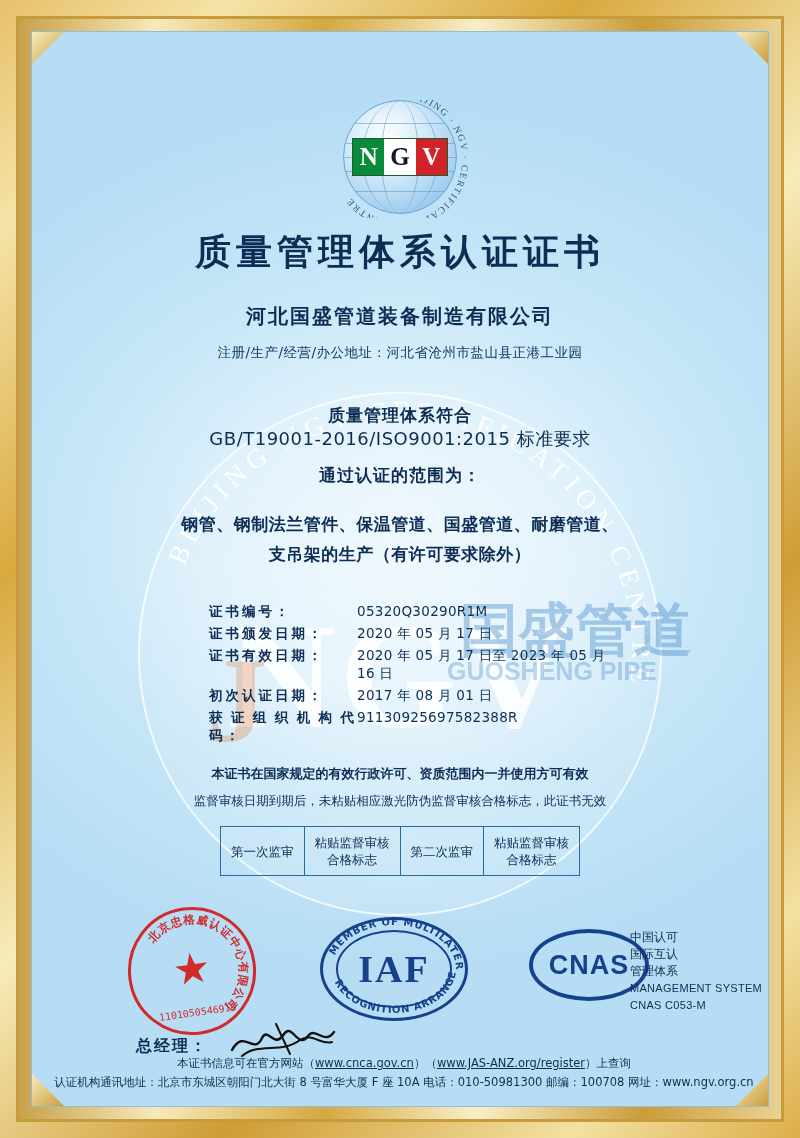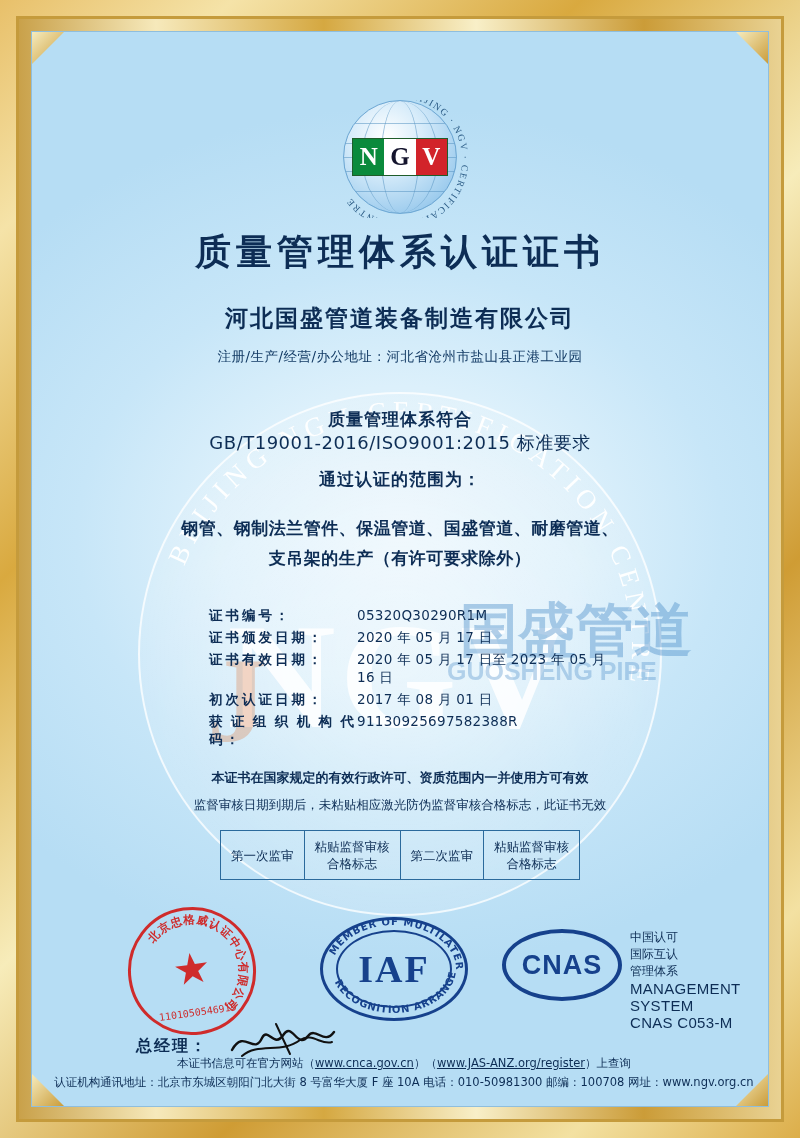--- a/index.html
+++ b/index.html
@@ -221,21 +221,21 @@
     font-weight: bold;
     font-size: 36px;
     letter-spacing: 5px;
     color: #0d2d55;
     margin: 0;
   }
   .company {
     margin-top: 26px;
     font-family: "DejaVu Sans", sans-serif;
     font-weight: bold;
-    font-size: 23px;
+    font-size: 20px;
     letter-spacing: 2px;
     color: #0d2d55;
   }
   .address {
     margin-top: 14px;
     font-family: "DejaVu Sans", sans-serif;
     font-size: 13.5px;
     color: #123a64;
     letter-spacing: .5px;
   }
@@ -407,21 +407,21 @@
   .iaf svg text {
     fill: #16418c;
     font-family: "DejaVu Sans", sans-serif;
     font-size: 10px;
     font-weight: bold;
     letter-spacing: .8px;
   }
 
   .cnas {
     position: absolute;
-    left: 470px;
+    left: 497px;
     top: 22px;
     width: 120px;
     height: 72px;
   }
   .cnas .ellipse {
     position: absolute;
     inset: 0;
     border-radius: 50%;
     border: 4px solid #16418c;
     box-sizing: border-box;
@@ -441,21 +441,21 @@
     position: absolute;
     left: 598px;
     top: 22px;
     font-family: "DejaVu Sans", sans-serif;
     font-size: 12px;
     color: #0d2d55;
     line-height: 17px;
   }
   .cnas-text .en {
     font-family: "Liberation Sans", sans-serif;
-    font-size: 15px;
+    font-size: 11px;
     letter-spacing: .3px;
   }
 
   .gm-label {
     position: absolute;
     left: 104px;
     top: 1004px;
     font-family: "DejaVu Sans", sans-serif;
     font-weight: bold;
     font-size: 16px;

